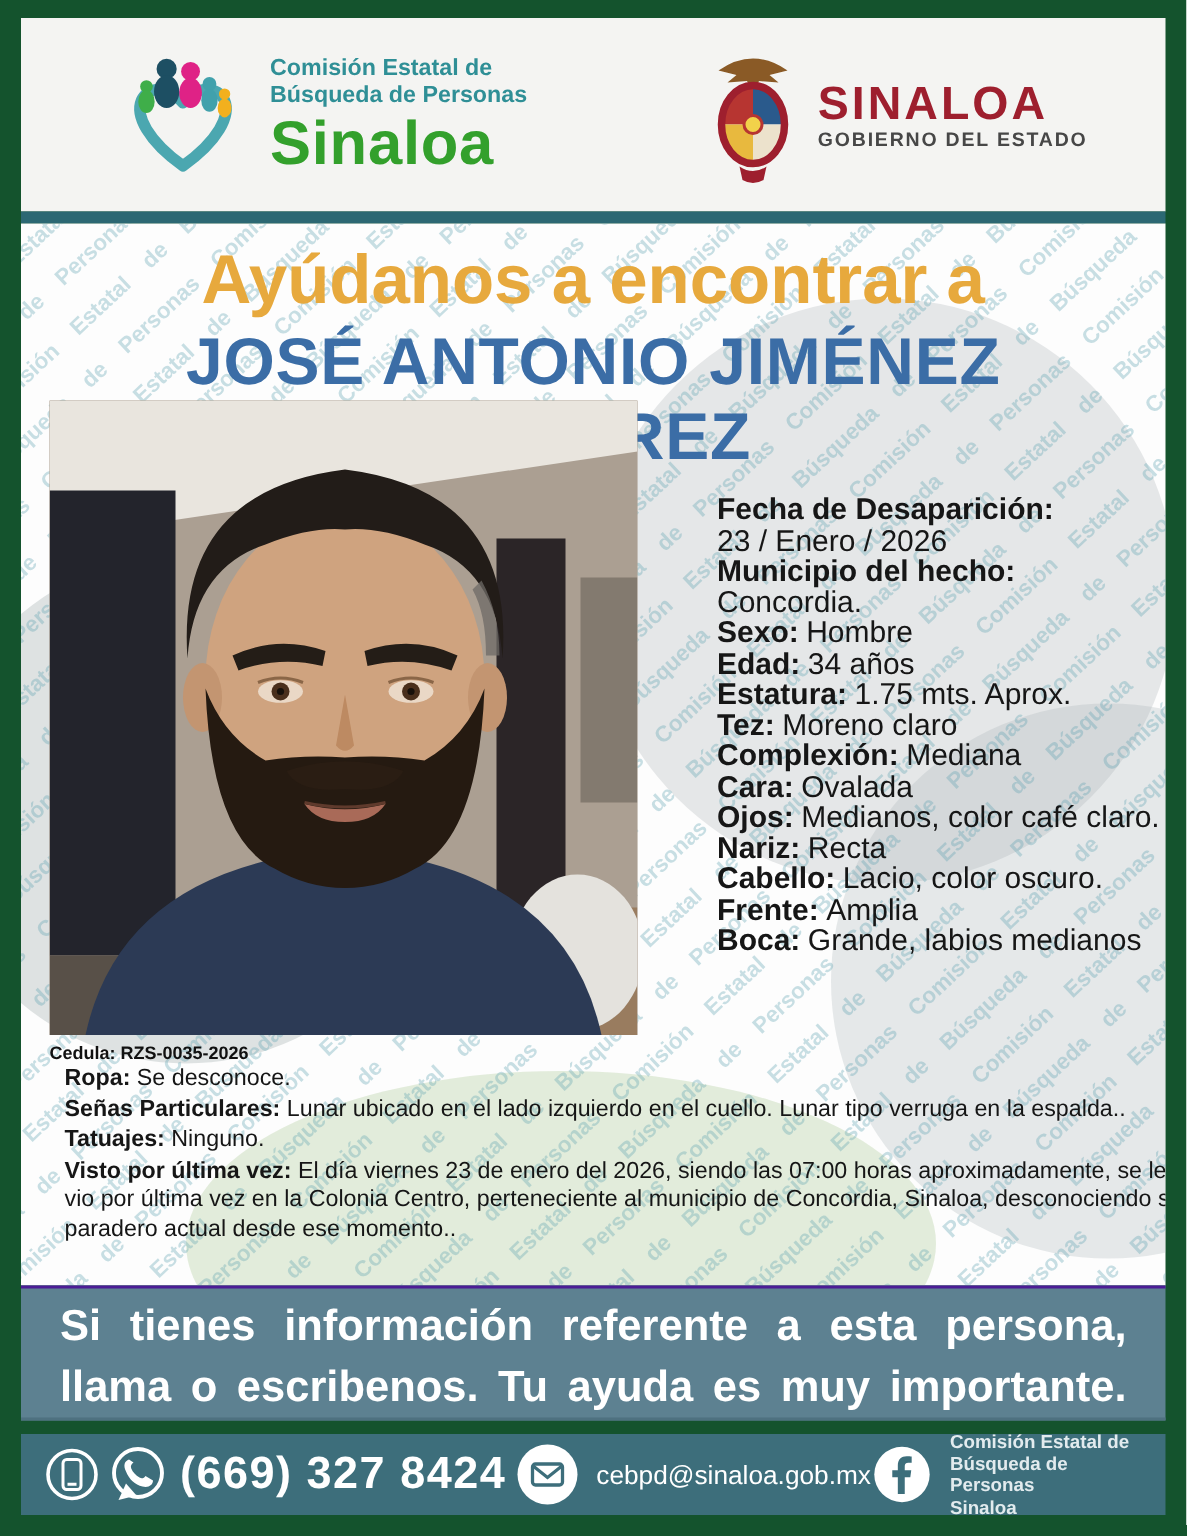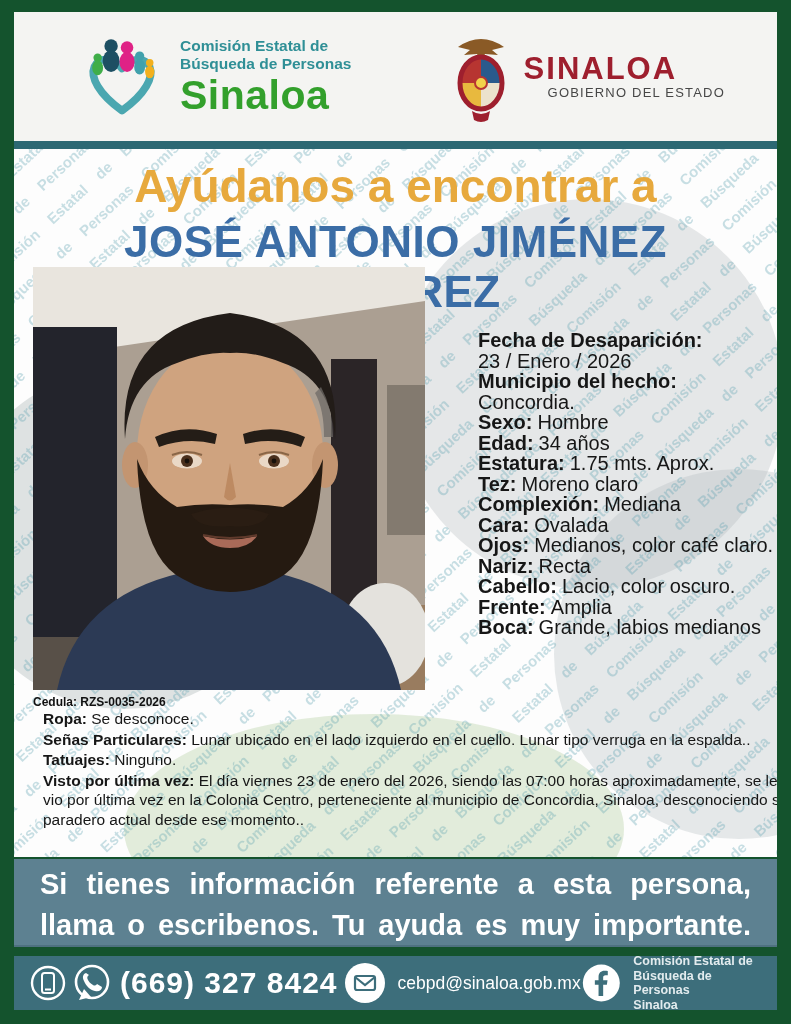--- a/index.html
+++ b/index.html
@@ -8,21 +8,21 @@
 
   
   .hdr{position:absolute;top:12px;left:14px;width:763px;height:129px;background:#f4f4f2;
        display:flex;align-items:center;justify-content:space-between;box-sizing:border-box;
        padding:0 52px 0 64px;}
   .logo-left{display:flex;align-items:center;gap:14px;}
   .logo-left .txt .l1{color:#2f8f96;font-weight:bold;font-size:15.5px;line-height:18px;}
   .logo-left .txt .brand{color:#33a02c;font-weight:bold;font-size:41px;line-height:44px;letter-spacing:.5px;}
   .logo-right{display:flex;align-items:center;gap:14px;}
   .logo-right .t1{color:#9e1f2e;font-weight:bold;font-size:31px;letter-spacing:2px;line-height:32px;}
-  .logo-right .t2{color:#474747;font-weight:normal;font-size:13px;letter-spacing:1.2px;margin-left:24px;}
+  .logo-right .t2{color:#474747;font-weight:bold;font-size:13px;letter-spacing:1.2px;}
 
   .divider{position:absolute;top:141px;left:14px;width:763px;height:8px;background:#2c6873;}
 
   
   .main{position:absolute;top:149px;left:14px;width:763px;height:708px;overflow:hidden;background:#fdfdfd;}
   .blob{position:absolute;border-radius:50%;}
   .b1{left:-60px;top:220px;width:340px;height:340px;background:rgba(160,170,172,.32);}
   .b2{left:380px;top:50px;width:390px;height:390px;background:rgba(175,183,185,.30);}
   .b3{left:540px;top:320px;width:370px;height:370px;background:rgba(170,180,182,.28);}
   .b4{left:110px;top:565px;width:500px;height:230px;border-radius:50%;background:rgba(193,216,177,.45);}
@@ -43,21 +43,21 @@
   .drow span{font-weight:normal;}
   .drow.stacked b,.drow.stacked span{display:block;}
   .drow:not(.stacked) b{margin-right:5px;text-align:right;}
 
   .notes{position:absolute;left:29px;top:560px;width:752px;font-size:15.5px;line-height:19.5px;color:#161616;}
   .notes p{margin:0 0 1px 0;}
   .notes b{font-weight:bold;}
 
   
   .banner{position:absolute;top:857px;left:14px;width:763px;height:90px;background:#5d8191;
-          box-sizing:border-box;padding:5px 26px 0;border-top:2px solid #14532d;border-bottom:2px solid #4e7180;}
+          box-sizing:border-box;padding:5px 26px 0;border-top:2px solid #4c1d95;border-bottom:2px solid #4e7180;}
   .banner .bline{color:#fff;font-weight:bold;font-size:29px;line-height:41px;
                  text-align:justify;text-align-last:justify;}
 
   
   .footer{position:absolute;top:956px;left:14px;width:763px;height:54px;background:#3d6e7b;
           display:flex;align-items:center;box-sizing:border-box;padding:0 16px;color:#fff;}
   .fgroup{display:flex;align-items:center;}
   .footer .phone{font-size:30px;font-weight:bold;margin:0 6px 0 6px;letter-spacing:1px;white-space:nowrap;text-align:center;}
   .footer .email{font-size:17.5px;font-weight:normal;margin-left:12px;white-space:nowrap;}
   .footer .fbtxt{font-size:12.5px;line-height:14.5px;color:#e2ebee;margin-left:12px;font-weight:bold;}

